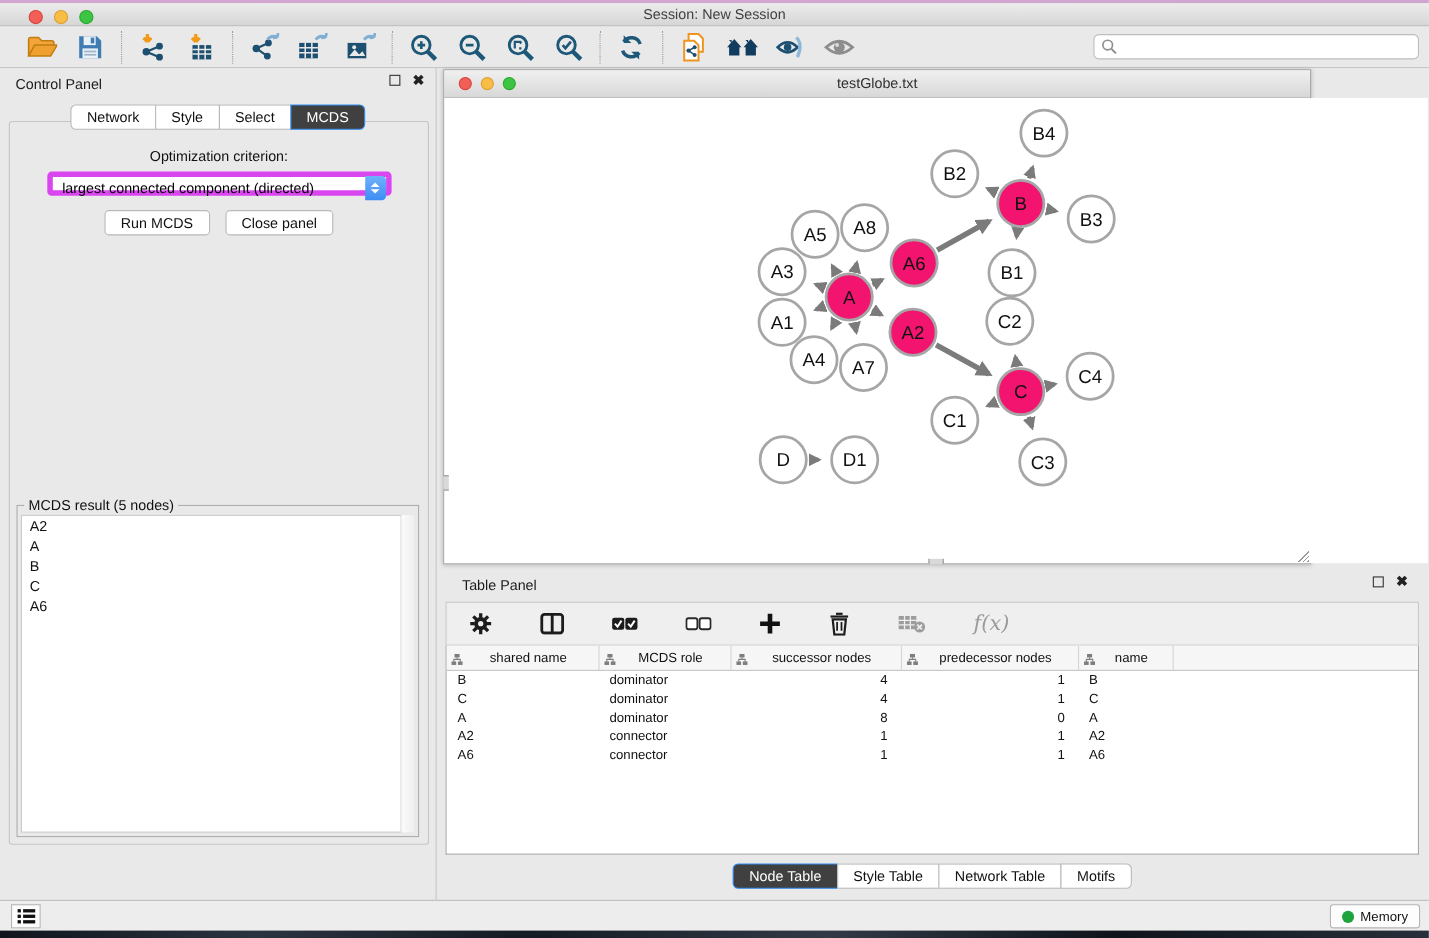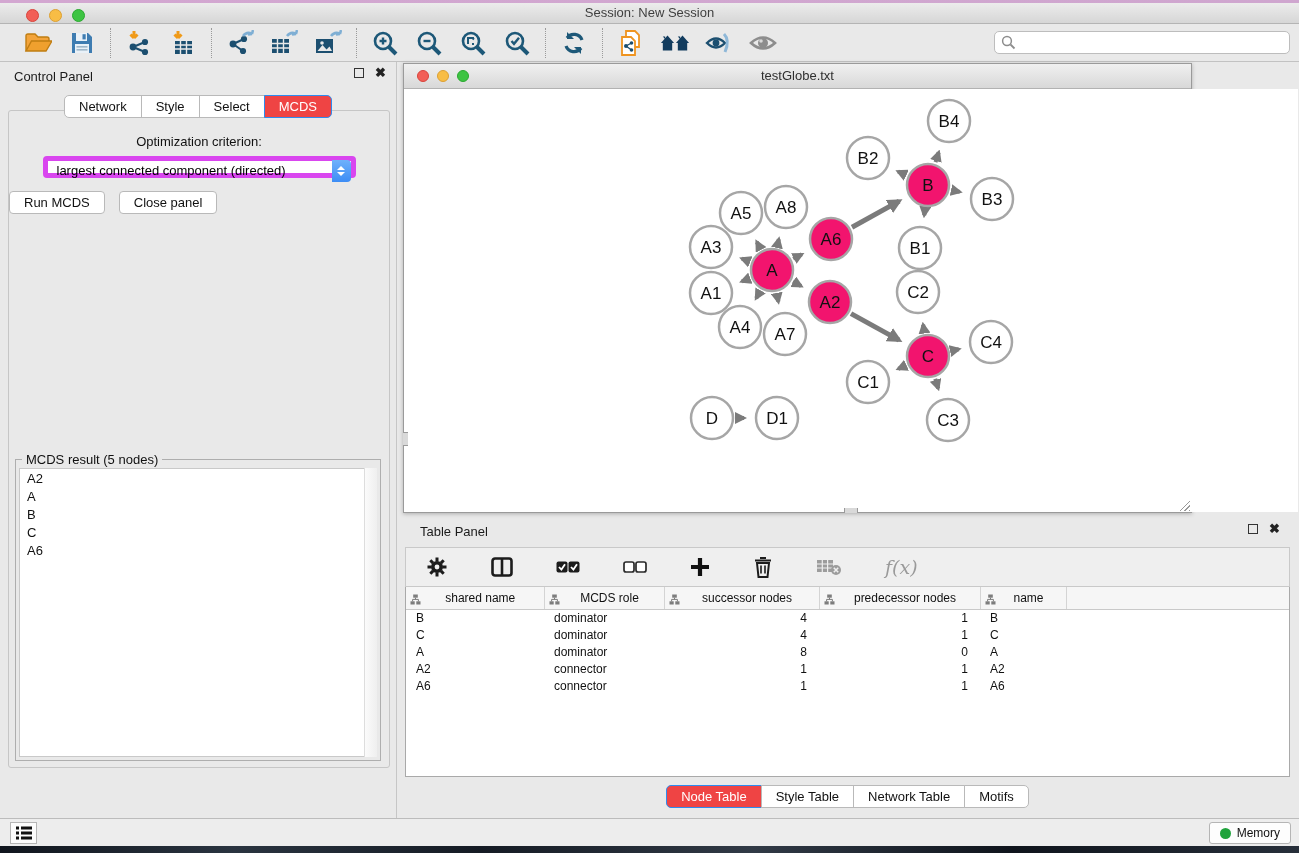--- a/index.html
+++ b/index.html
@@ -31,29 +31,29 @@
   
   .control-panel { position:absolute; left:0; top:0; width:397px; bottom:0; border-right:1px solid #c6c6c6; }
   .cp-header { position:relative; height:26px; padding:7px 0 0 14px; font-size:13px; color:#1b1b1b; }
   .panel-icons { position:absolute; right:10px; top:6px; display:flex; gap:11px; align-items:center; }
   .float-icon { width:10px; height:10px; border:1.6px solid #333; display:inline-block; }
   .close-icon { font-size:13px; font-weight:bold; color:#222; line-height:10px; cursor:pointer; }
   .seg-tabs { position:absolute; left:50%; transform:translateX(-50%); top:33px; display:flex; z-index:3; }
   .seg-tab { border:1px solid #b9b9b9; background:#fff; color:#111; font-size:13px; padding:3px 14px; margin-left:-1px; cursor:pointer; }
   .seg-tab:first-child { border-radius:5px 0 0 5px; margin-left:0; }
   .seg-tab:last-child { border-radius:0 5px 5px 0; }
-  .seg-tab.selected { background:#ef4444; border-color:#2e8bef; color:#fff; }
+  .seg-tab.selected { background:#404040; border-color:#2e8bef; color:#fff; }
   .cp-box { position:absolute; left:8px; right:6px; top:48px; bottom:50px; border:1px solid #c6c6c6; border-radius:3px; background:#e9e9e9; }
   .opt-label { text-align:center; margin-top:23px; font-size:13px; color:#111; }
   .dropdown { position:relative; margin:7px auto 0 auto; width:313px; height:22px; background:#fff; border:5px solid #d946ef; border-radius:4px; font-size:13px; line-height:20px; padding-left:9px; cursor:pointer; }
   .dd-stepper { position:absolute; right:0; top:-1px; width:19px; height:22px; border-radius:0 4px 4px 0; background:linear-gradient(#6fb1fb,#3d8df5); display:flex; flex-direction:column; align-items:center; justify-content:center; gap:2px; }
   .dd-stepper span { width:0; height:0; border-left:4px solid transparent; border-right:4px solid transparent; }
   .dd-up { border-bottom:4px solid #fff; }
   .dd-down { border-top:4px solid #fff; }
-  .btn-row { display:flex; gap:14px; margin-top:13px; }
+  .btn-row { display:flex; justify-content:center; gap:14px; margin-top:13px; }
   .pbtn { background:#fff; border:1px solid #b9b9b9; border-radius:4px; font-size:13px; padding:3px 14px; color:#111; cursor:pointer; }
   .result-box { position:absolute; left:6px; right:8px; top:348px; bottom:6px; border:1px solid #aeaeae; }
   .result-legend { position:absolute; top:-8px; left:6px; background:#e9e9e9; padding:0 4px; font-size:13px; color:#111; }
   .result-list { position:absolute; inset:8px 3px 3px 3px; background:#fff; border:1px solid #c9c9c9; overflow:hidden; }
   .result-item { font-size:13px; color:#111; padding:1.5px 0 1.5px 7px; }
   .result-scroll { position:absolute; top:8px; bottom:3px; right:3px; width:13px; background:linear-gradient(90deg,#fbfbfb,#efefef); border-left:1px solid #ddd; }
 
   
   .net-frame { position:absolute; left:403px; top:1px; width:789px; height:450px; border:1px solid #9a9a9a; background:#fff; box-shadow:0 1px 4px rgba(0,0,0,.25); }
   .net-titlebar { position:relative; height:25px; background:linear-gradient(#f0f0f0,#d8d8d8); border-bottom:1px solid #b2b2b2; }

